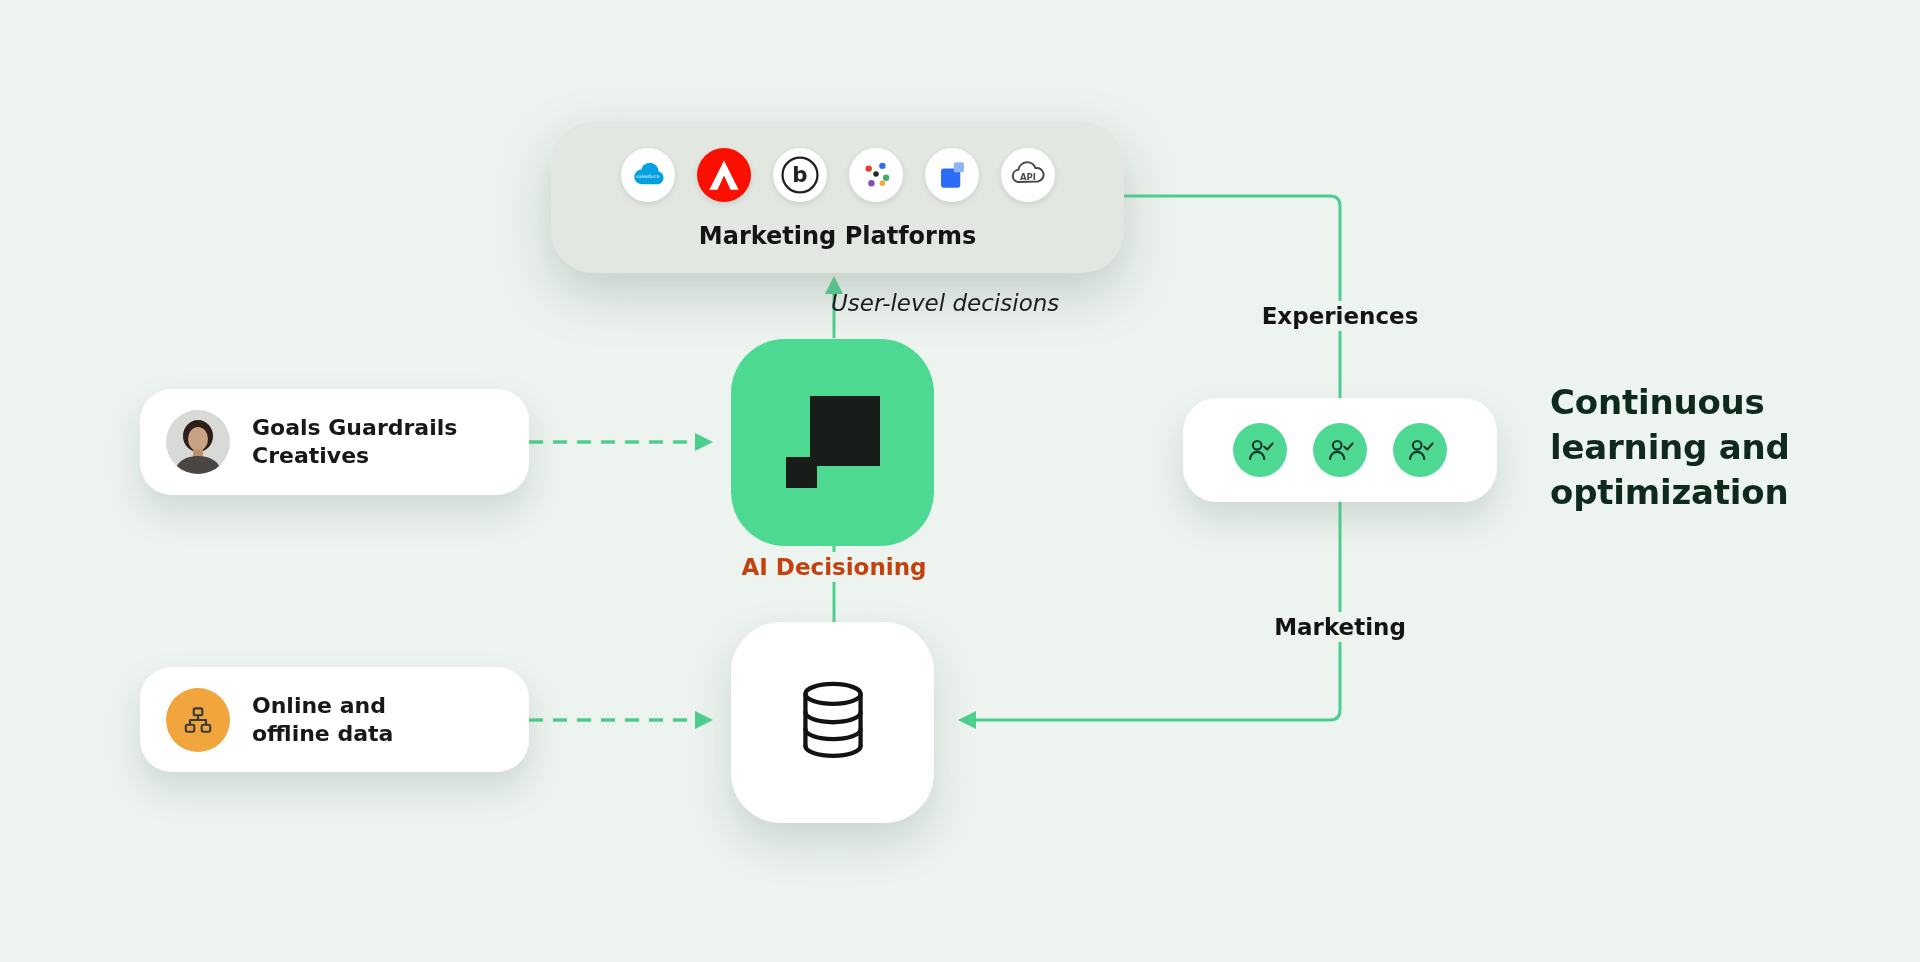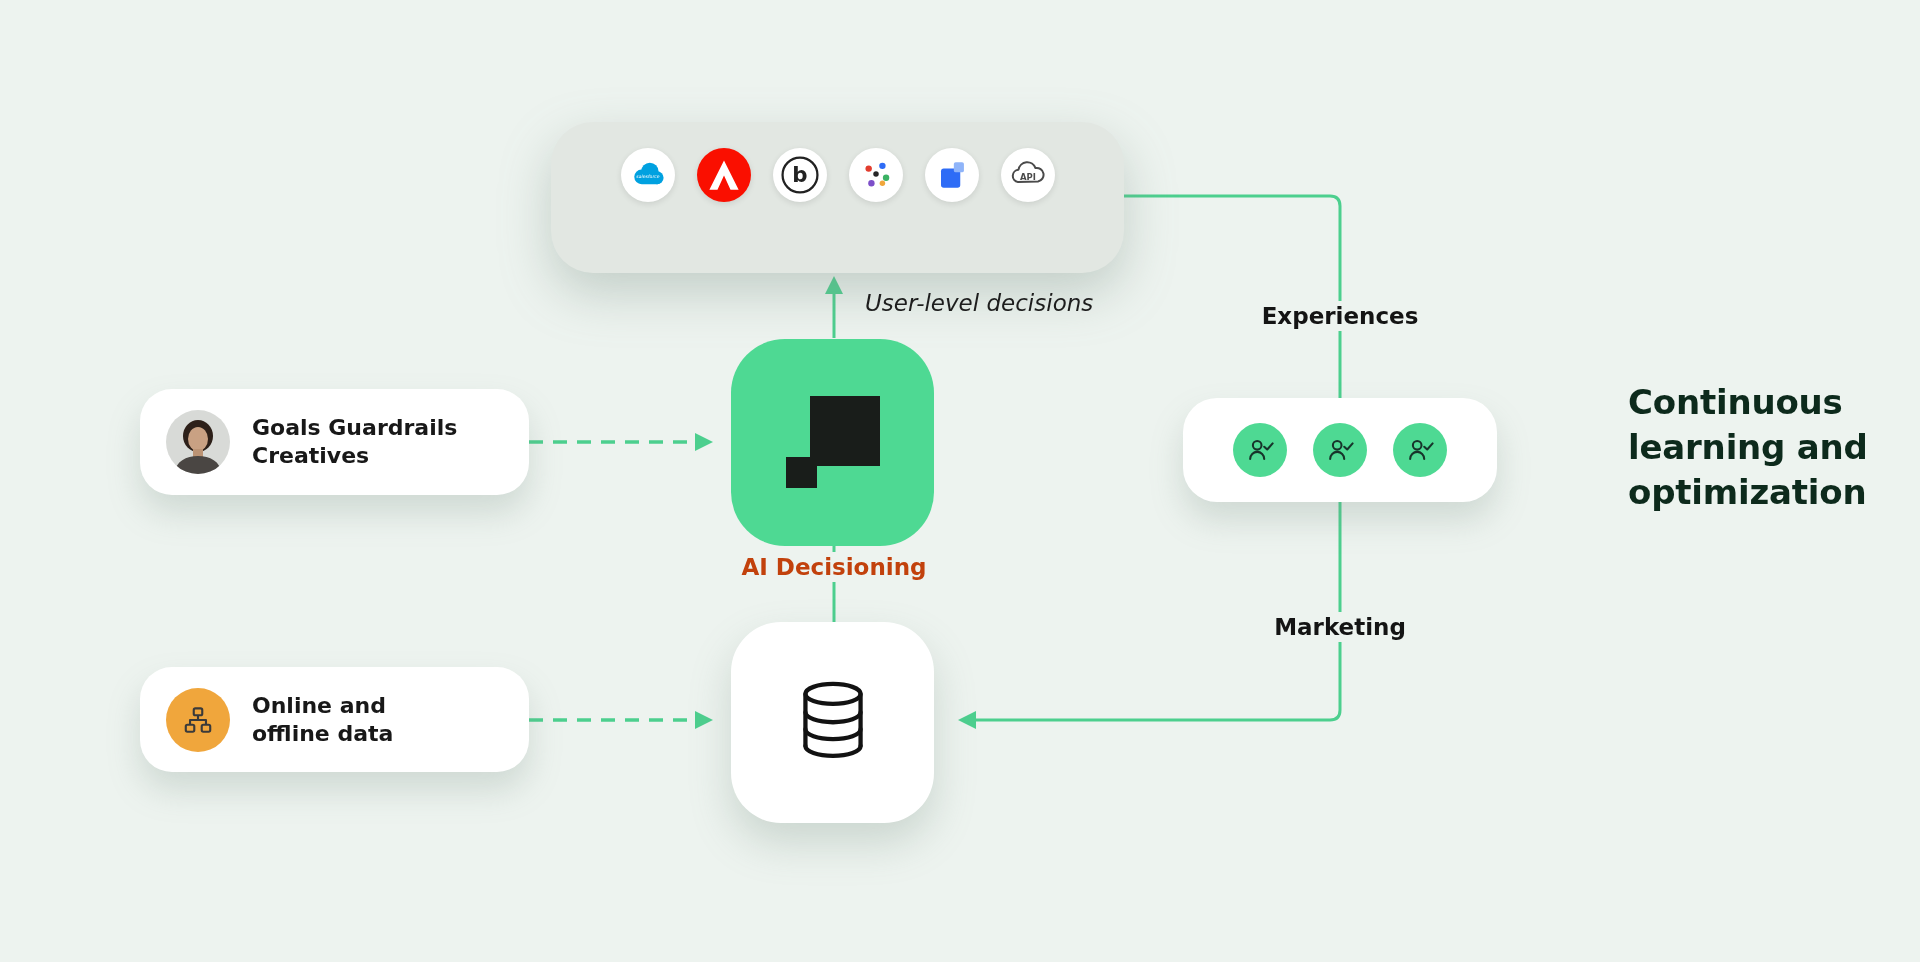--- a/index.html
+++ b/index.html
@@ -79,27 +79,27 @@
   .user-circle {
     width:54px; height:54px; border-radius:50%; background:var(--box-green,#4ed993);
     display:flex; align-items:center; justify-content:center;
   }
 
   
   .flow-label { position:absolute; z-index:2; font-size:23px; font-weight:bold; color:#141414; text-align:center;margin-top:20px; }
   .experiences { left:1240px; top:281px; width:200px; }
   .outcomes    { left:1240px; top:592px; width:200px; }
   .user-decisions {
-    position:absolute; left:865px; top:290px; z-index:2;
+    position:absolute; left:831px; top:290px; z-index:2;
     font-size:23px; font-style:italic; font-weight:normal; color:#1d1d1d;
   }
 
   
   .heading {
-    position:absolute; left:1628px; top:380px; z-index:2;
+    position:absolute; left:1550px; top:380px; z-index:2;
     font-size:34px; font-weight:bold; line-height:1.33; letter-spacing:-.2px;
     color:var(--heading,#0d2a1c); white-space:pre-line;
   }
 </style>
 </head>
 <body>
 
 <div class="canvas">
 
   <svg class="flow-svg" width="1920" height="962" viewBox="0 0 1920 962">
@@ -155,20 +155,21 @@
           <rect x="26" y="10" width="11" height="11" rx="2" fill="#8fb4f9"></rect>
         </svg>
       </div>
       <div class="mk-icon">
         <svg width="48" height="48" viewBox="0 0 48 48">
           <path d="M14 31 a6.2 6.2 0 0 1 .5 -12.3 a8.8 8.8 0 0 1 17 -1.6 a6.8 6.8 0 0 1 2.5 13.4 z" fill="none" stroke="#4a4a4a" stroke-width="2" stroke-linejoin="round"></path>
           <text x="24" y="28.5" text-anchor="middle" font-size="8.5" font-weight="bold" fill="#4a4a4a">API</text>
         </svg>
       </div>
     </div>
+    <div class="mk-label">Marketing Platforms</div>
   </div>
 
   <div class="ai-box">
     <div class="ai-sq-big"></div>
     <div class="ai-sq-small"></div>
   </div>
   <div class="ai-label">
     <span class="mask">AI Decisioning</span>
   </div>
 

